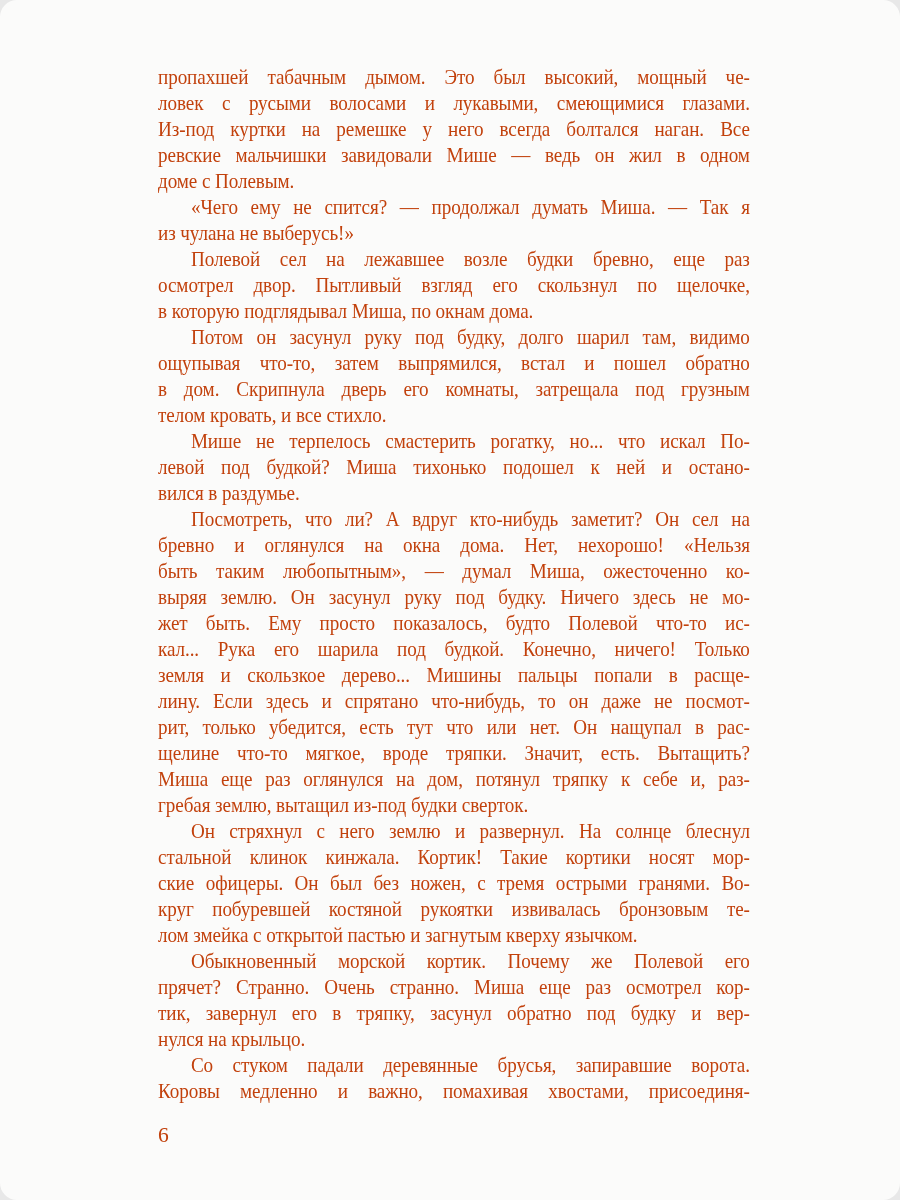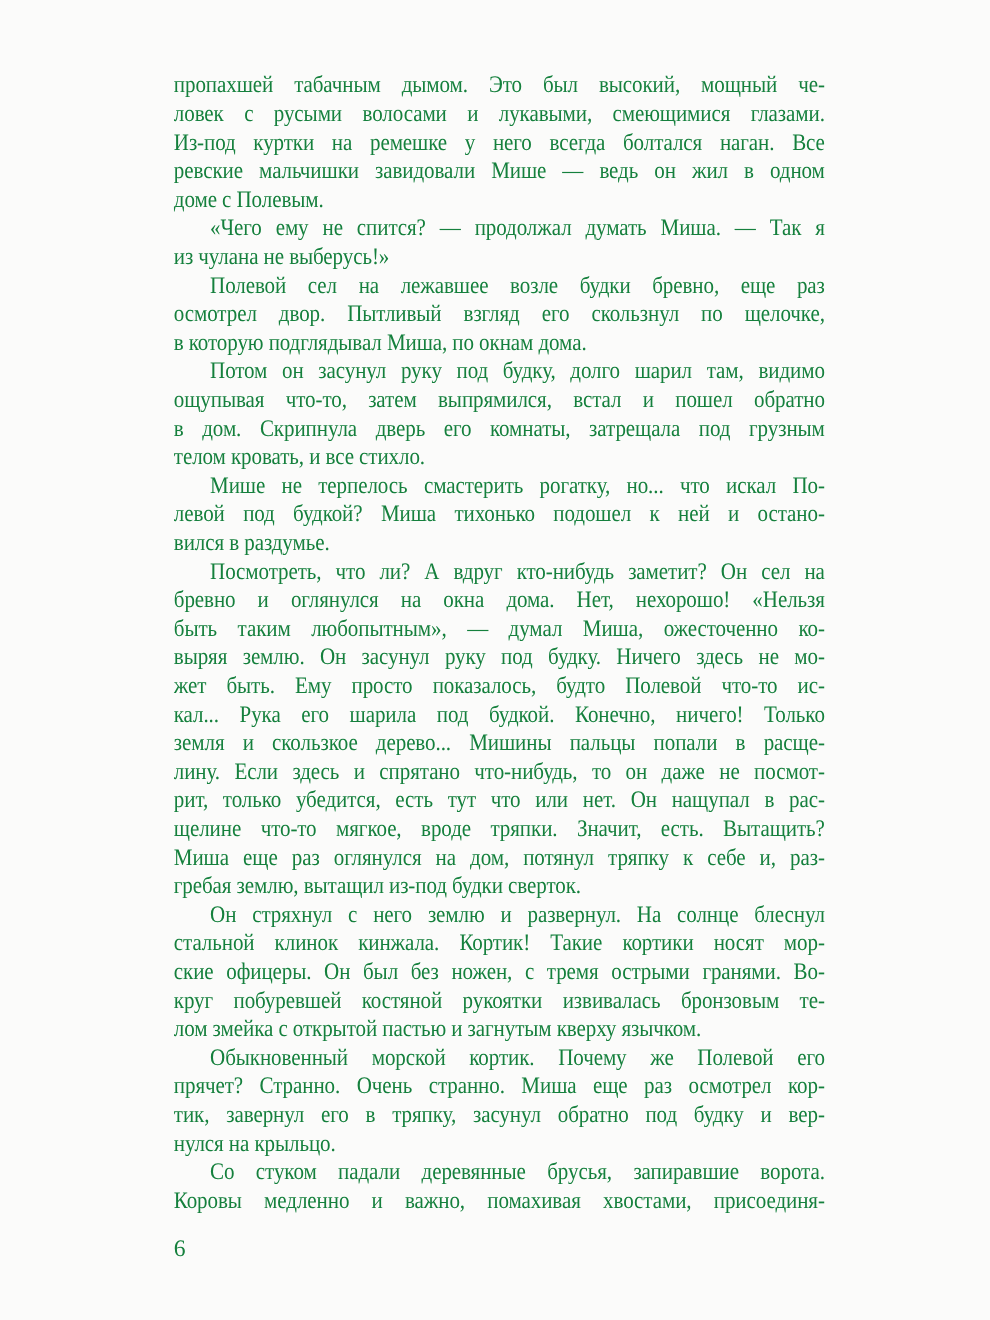--- a/index.html
+++ b/index.html
@@ -5,23 +5,24 @@
   html, body {
     margin: 0;
     padding: 0;
     background: #e8e8e8;
   }
   .page {
     position: relative;
     width: 900px;
     height: 1200px;
     background: #fbfbfa;
-    color: #15803d;
+    color: #c2410c;
     font-family: "Liberation Serif", "DejaVu Serif", serif;
     overflow: hidden;
+    border-radius: 17px;
   }
   .text-block {
     position: absolute;
     left: 158px;
     top: 64px;
     width: 665px;
     transform: scaleX(0.89);
     transform-origin: left top;
   }
   .line {

